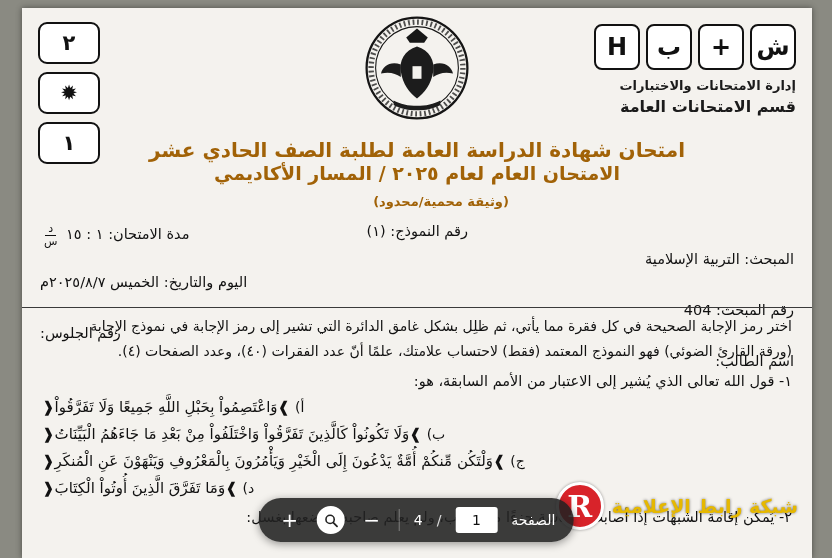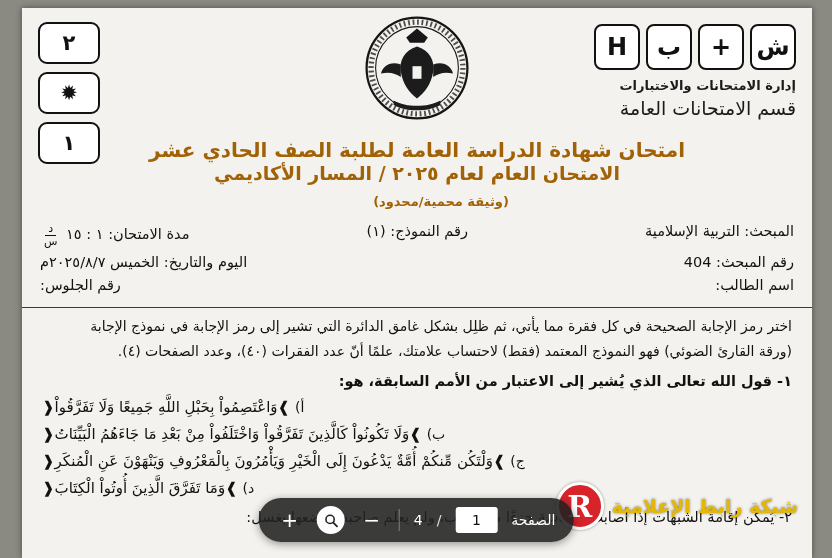--- a/index.html
+++ b/index.html
@@ -59,21 +59,21 @@
     font-size: 24px; font-weight: bold; color: #111;
   }
   .min-lines {
     position: absolute;
     right: 16px; top: 70px;
     text-align: right;
     direction: rtl;
     color: #1b1b1b;
   }
   .min-lines .l1 { font-size: 13px; font-weight: bold; }
-  .min-lines .l2 { font-size: 19px; font-weight: normal; margin-top: 4px; }
+  .min-lines .l2 { font-size: 16px; font-weight: bold; margin-top: 4px; }
   
   .emblem {
     position: absolute;
     left: 50%; top: 6px;
     transform: translateX(-50%);
     width: 108px; height: 108px;
   }
   .emblem svg { width: 100%; height: 100%; display: block; }
 
   
@@ -97,21 +97,21 @@
     font-size: 14.5px;
     padding: 0 18px;
   }
   .info .row {
     display: flex;
     justify-content: space-between;
     align-items: flex-start;
     margin-bottom: 7px;
   }
   .info .cell { white-space: nowrap; }
-  .info .cell.r { text-align: left; }
+  .info .cell.r { text-align: left; margin-top: 28px; }
   .info .cell.c { text-align: center; }
   .info .cell.l { text-align: left; }
   .frac {
     display: inline-flex;
     flex-direction: column;
     align-items: center;
     vertical-align: middle;
     font-size: 11px;
     line-height: 1.05;
     margin: 0 1px;
@@ -129,21 +129,21 @@
   
   .body {
     position: absolute;
     left: 0; right: 0; top: 306px;
     padding: 0 20px;
     direction: rtl;
     text-align: right;
     color: #111;
   }
   .instr { font-size: 14px; line-height: 1.75; }
-  .q { font-size: 14.5px; margin-top: 10px; font-weight: 700; text-align: right; }
+  .q { font-size: 14.5px; margin-top: 10px; font-weight: 400; text-align: right; }
   .choice {
     font-size: 15px;
     margin-top: 9px;
     text-align: left;
   }
   .choice .lbl { font-size: 14px; }
   .ayah { font-family: "DejaVu Sans", sans-serif; }
   .q2 {
     font-size: 14.5px;
     margin-top: 12px;

